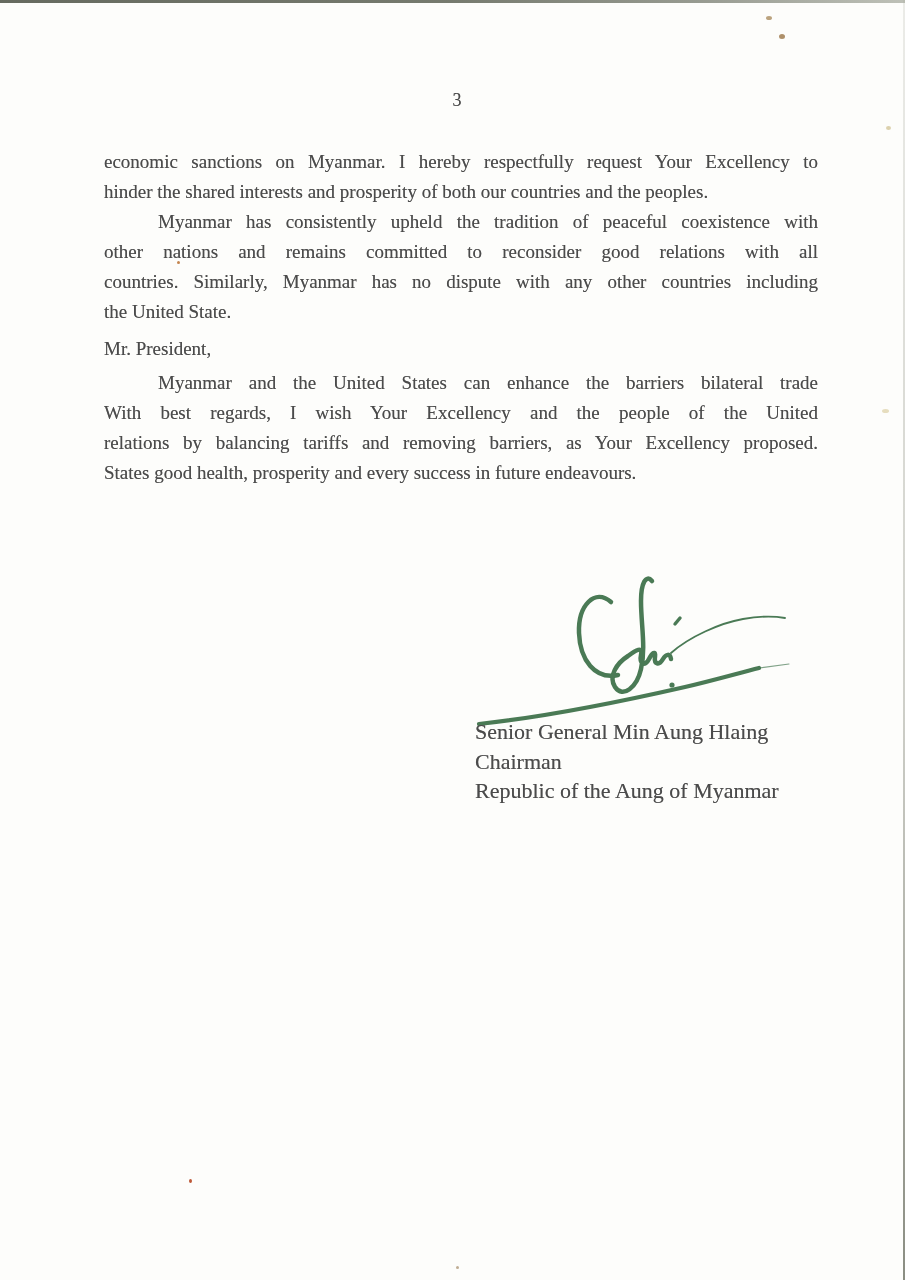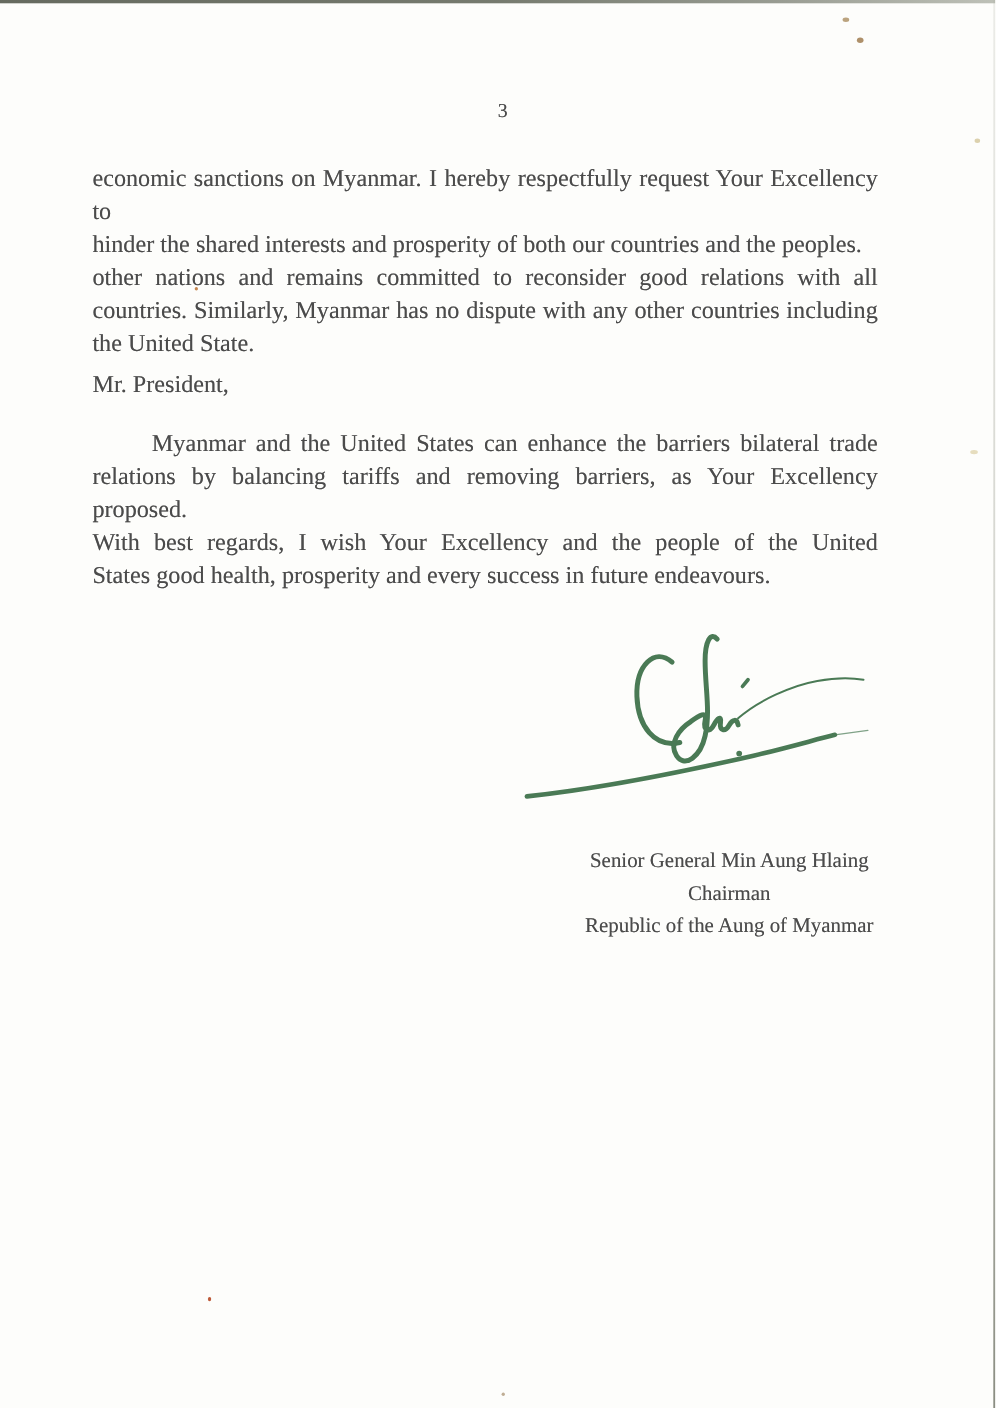--- a/index.html
+++ b/index.html
@@ -19,64 +19,65 @@
   .right-edge{
     position:absolute;right:0;top:0;width:2px;height:1280px;
     background:linear-gradient(180deg,rgba(165,167,155,.2) 0%,rgba(150,152,140,.45) 55%,rgba(100,104,90,.75) 100%);
   }
   .page-number{
     position:absolute;left:100px;top:90px;width:714px;
     text-align:center;font-size:18px;color:#4b4b4b;
     text-shadow:0 0 .4px rgba(75,75,75,.55);
   }
   .letter-body{
-    position:absolute;left:84px;top:147px;width:714px;
-    font-size:22px;line-height:30px;
+    position:absolute;left:104px;top:147px;width:714px;
+    font-size:19px;line-height:30px;
     text-shadow:0 0 .4px rgba(75,75,75,.55);
   }
   .para{margin:0;}
-  .para.salutation{margin-top:7px;margin-bottom:24px;}
+  .para.salutation{margin-top:7px;margin-bottom:4px;}
   .bline{text-align:justify;text-align-last:justify;}
   .bline.last{text-align-last:left;}
   .bline.first{padding-left:54px;}
   .salutation .bline{text-align-last:left;}
   .signature-svg{position:absolute;left:475px;top:575px;}
   .sig-block{
-    position:absolute;left:475px;top:768px;width:376px;
-    text-align:center;font-size:19px;line-height:29.5px;color:#4b4b4b;
+    position:absolute;left:475px;top:717px;width:376px;
+    text-align:left;font-size:22px;line-height:29.5px;color:#4b4b4b;
     text-shadow:0 0 .4px rgba(75,75,75,.55);
   }
   .speck{position:absolute;border-radius:50%;}
 </style>
 </head>
 <body>
 
 <div class="page">
   <div class="top-edge"></div>
   <div class="right-edge"></div>
 
   <div class="page-number">3</div>
 
   <div class="letter-body">
       <div class="para paragraph">
         <div class="bline">economic sanctions on Myanmar. I hereby respectfully request Your Excellency to</div>
         <div class="bline last">hinder the shared interests and prosperity of both our countries and the peoples.</div>
       </div>
       <div class="para paragraph">
+        <div class="bline first">Myanmar has consistently upheld the tradition of peaceful coexistence with</div>
         <div class="bline">other nations and remains committed to reconsider good relations with all</div>
         <div class="bline">countries. Similarly, Myanmar has no dispute with any other countries including</div>
         <div class="bline last">the United State.</div>
       </div>
       <div class="para salutation">
         <div class="bline last">Mr. President,</div>
       </div>
       <div class="para paragraph">
         <div class="bline first">Myanmar and the United States can enhance the barriers bilateral trade</div>
+        <div class="bline">With best regards, I wish Your Excellency and the people of the United</div>
         <div class="bline">relations by balancing tariffs and removing barriers, as Your Excellency proposed.</div>
-        <div class="bline">With best regards, I wish Your Excellency and the people of the United</div>
         <div class="bline last">States good health, prosperity and every success in future endeavours.</div>
       </div>
     </div>
 
   <svg class="signature-svg" width="320" height="160" viewBox="0 0 320 160" fill="none">
 
     <path class="ink" d="M136,27 C120,13 103,30 104,58 C105,85 120,105 143,100" stroke-width="4.5" stroke-linecap="round" fill="none" stroke="#4a7a55"></path>
 
     <path class="ink" d="M177,6 C171,-1 166,8 166,26 C166,50 171,72 166,94 C162,112 148,124 140,112
                          C133,101 142,88 153,81 C161,75 168,71 166,80 C164,89 170,92 174,84

